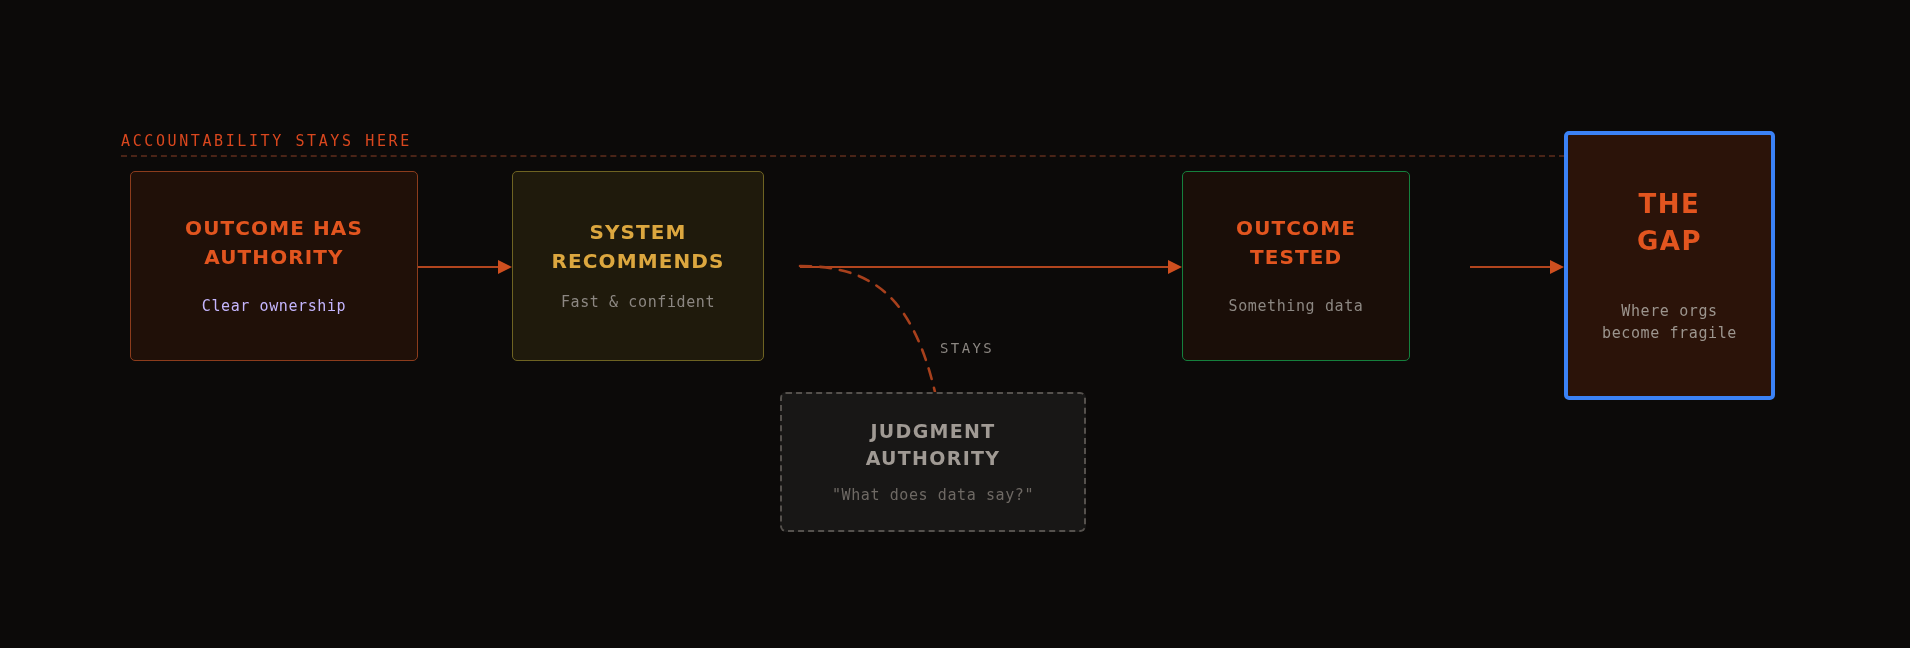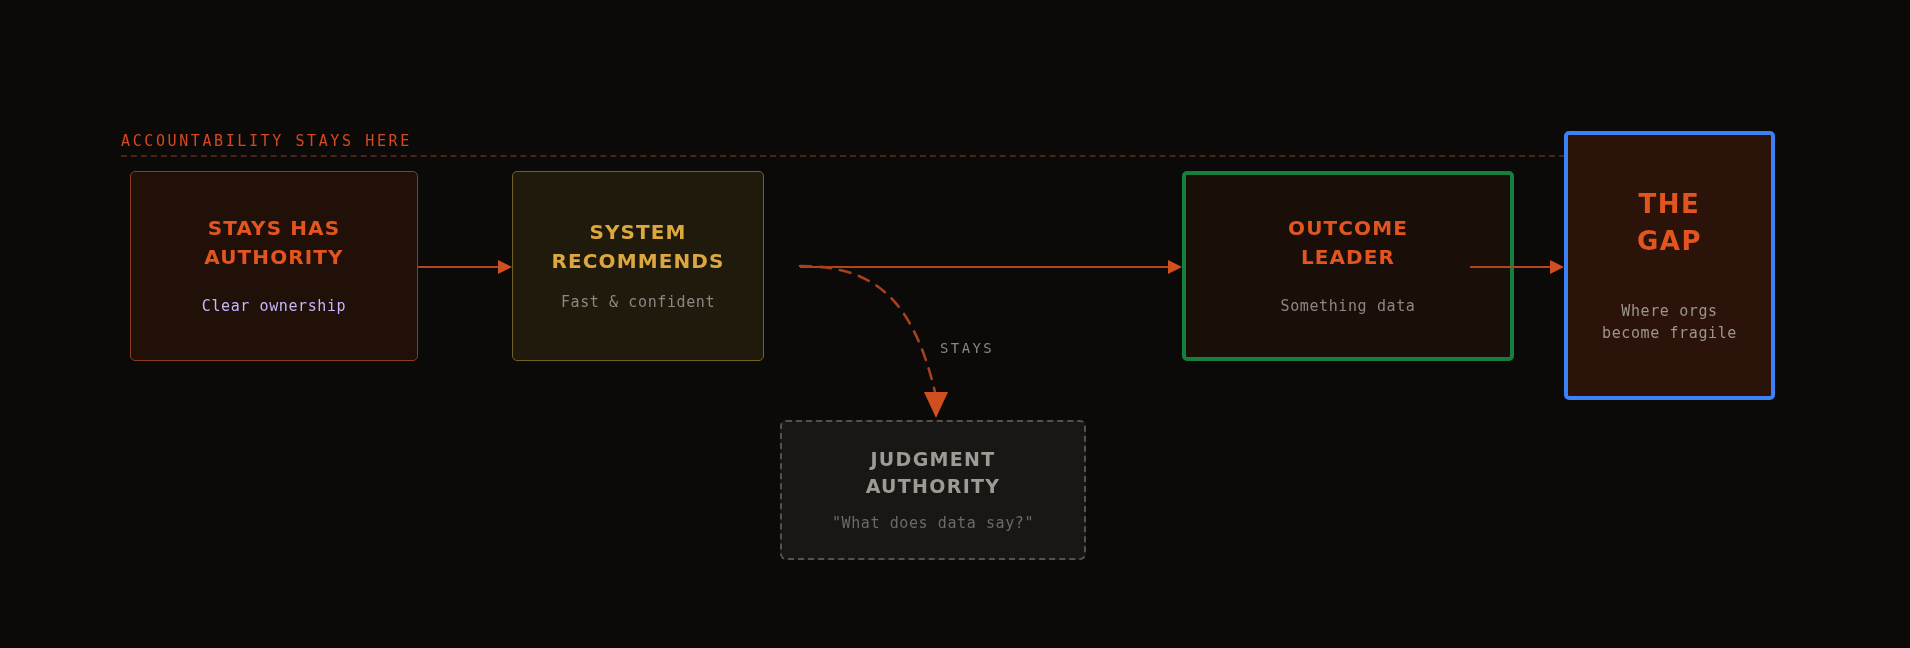--- a/index.html
+++ b/index.html
@@ -75,39 +75,39 @@
   #node-system {
     left: 512px; top: 171px; width: 252px; height: 190px;
     background: #1f1a0c;
     border: 1px solid #6e6322;
   }
   #node-system .title { font-size: 20px; color: #dca73f; }
   #node-system .subtitle { color: #8c8782; margin-top: 16px; }
 
   
   #node-outcome {
-    left: 1182px; top: 171px; width: 332px; height: 190px;
+    left: 1182px; top: 171px; width: 228px; height: 190px;
     background: #1a0e08;
-    border: 4px solid #15803d;
+    border: 1px solid #15803d;
   }
   #node-outcome .title { font-size: 20px; color: #e2551f; }
   #node-outcome .subtitle { color: #8c8782; margin-top: 24px; }
 
   
   #node-gap {
     left: 1564px; top: 131px; width: 211px; height: 269px;
     background: #2b1309;
     border: 4px solid #3b82f6;
   }
   #node-gap .title { font-size: 26px; color: #e2551f; letter-spacing: 1.5px; }
   #node-gap .subtitle { color: #9c958e; margin-top: 40px; }
 
   
   #node-judgment {
-    left: 780px; top: 420px; width: 306px; height: 140px;
+    left: 780px; top: 392px; width: 306px; height: 140px;
     background: #181716;
     border: 2px dashed #55514d;
     border-radius: 6px;
     justify-content: center;
   }
   #node-judgment .title {
     font-size: 19px; color: #a09a94; letter-spacing: 1.3px;
   }
   #node-judgment .subtitle {
     color: #6e6964; margin-top: 12px; font-size: 15px;
@@ -166,21 +166,21 @@
 </head>
 <body>
 
 <div id="stage">
 
   <div id="accountability-label">ACCOUNTABILITY STAYS HERE</div>
   <div id="accountability-line"></div>
 
   <div class="node" id="node-leader">
     <div class="title">
-      <div>STAYS HAS</div>
+      <div>OUTCOME HAS</div>
       <div>AUTHORITY</div>
     </div>
     <div class="subtitle">Clear ownership</div>
   </div>
 
   <div class="connector" id="conn-1">
     <div class="conn-line"></div>
     <div class="conn-head"></div>
   </div>
 
@@ -208,21 +208,21 @@
     <div class="title">
       <div>JUDGMENT</div>
       <div>AUTHORITY</div>
     </div>
     <div class="subtitle">"What does data say?"</div>
   </div>
 
   <div class="node" id="node-outcome">
     <div class="title">
       <div>OUTCOME</div>
-      <div>LEADER</div>
+      <div>TESTED</div>
     </div>
     <div class="subtitle">Something data</div>
   </div>
 
   <div class="connector" id="conn-3">
     <div class="conn-line"></div>
     <div class="conn-head"></div>
   </div>
 
   <div class="node" id="node-gap">

